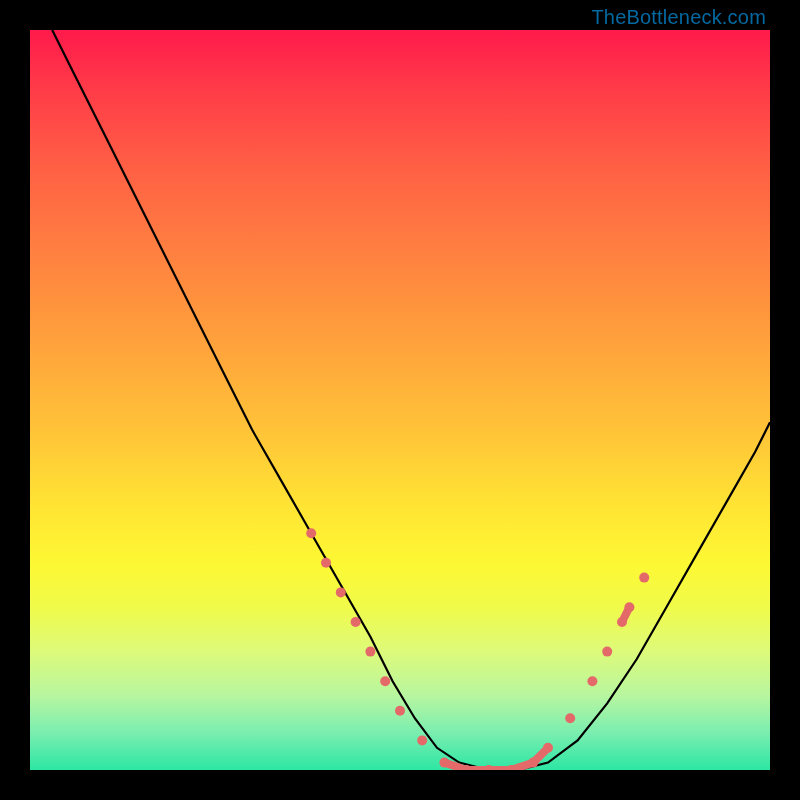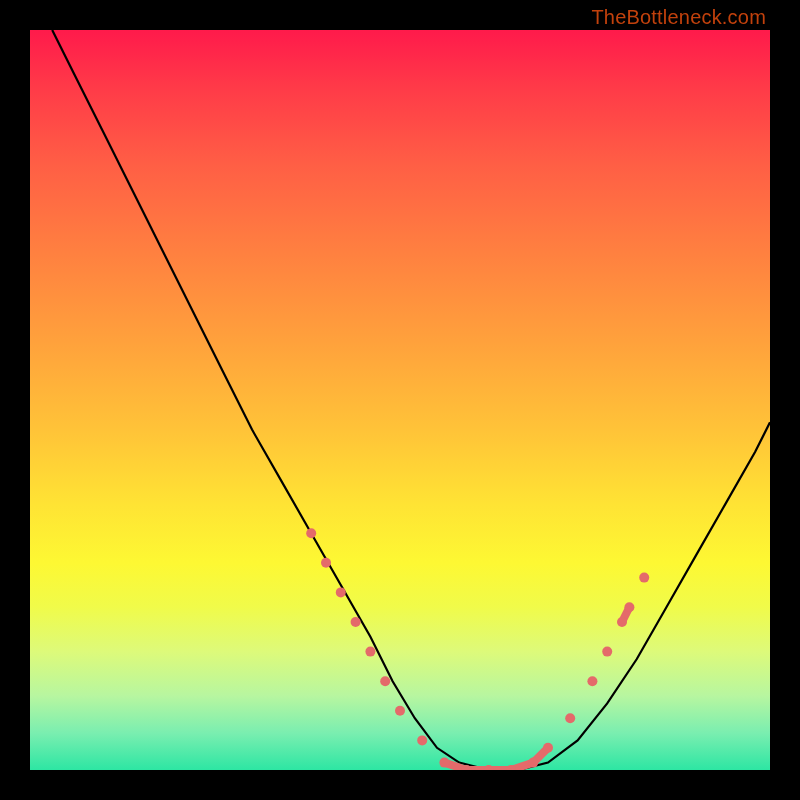--- a/index.html
+++ b/index.html
@@ -47,21 +47,21 @@
   }
   svg.curve {
     position: absolute;
     left: 0; top: 0;
     width: 740px; height: 740px;
   }
   .watermark {
     position: absolute;
     right: 34px;
     top: 6px;
-    color: #c2410c;
+    color: #0369a1;
     font-size: 20px;
     font-weight: 500;
     letter-spacing: 0.2px;
   }
 </style>
 </head>
 <body>
 
 <div class="frame">
   <div class="plot">

